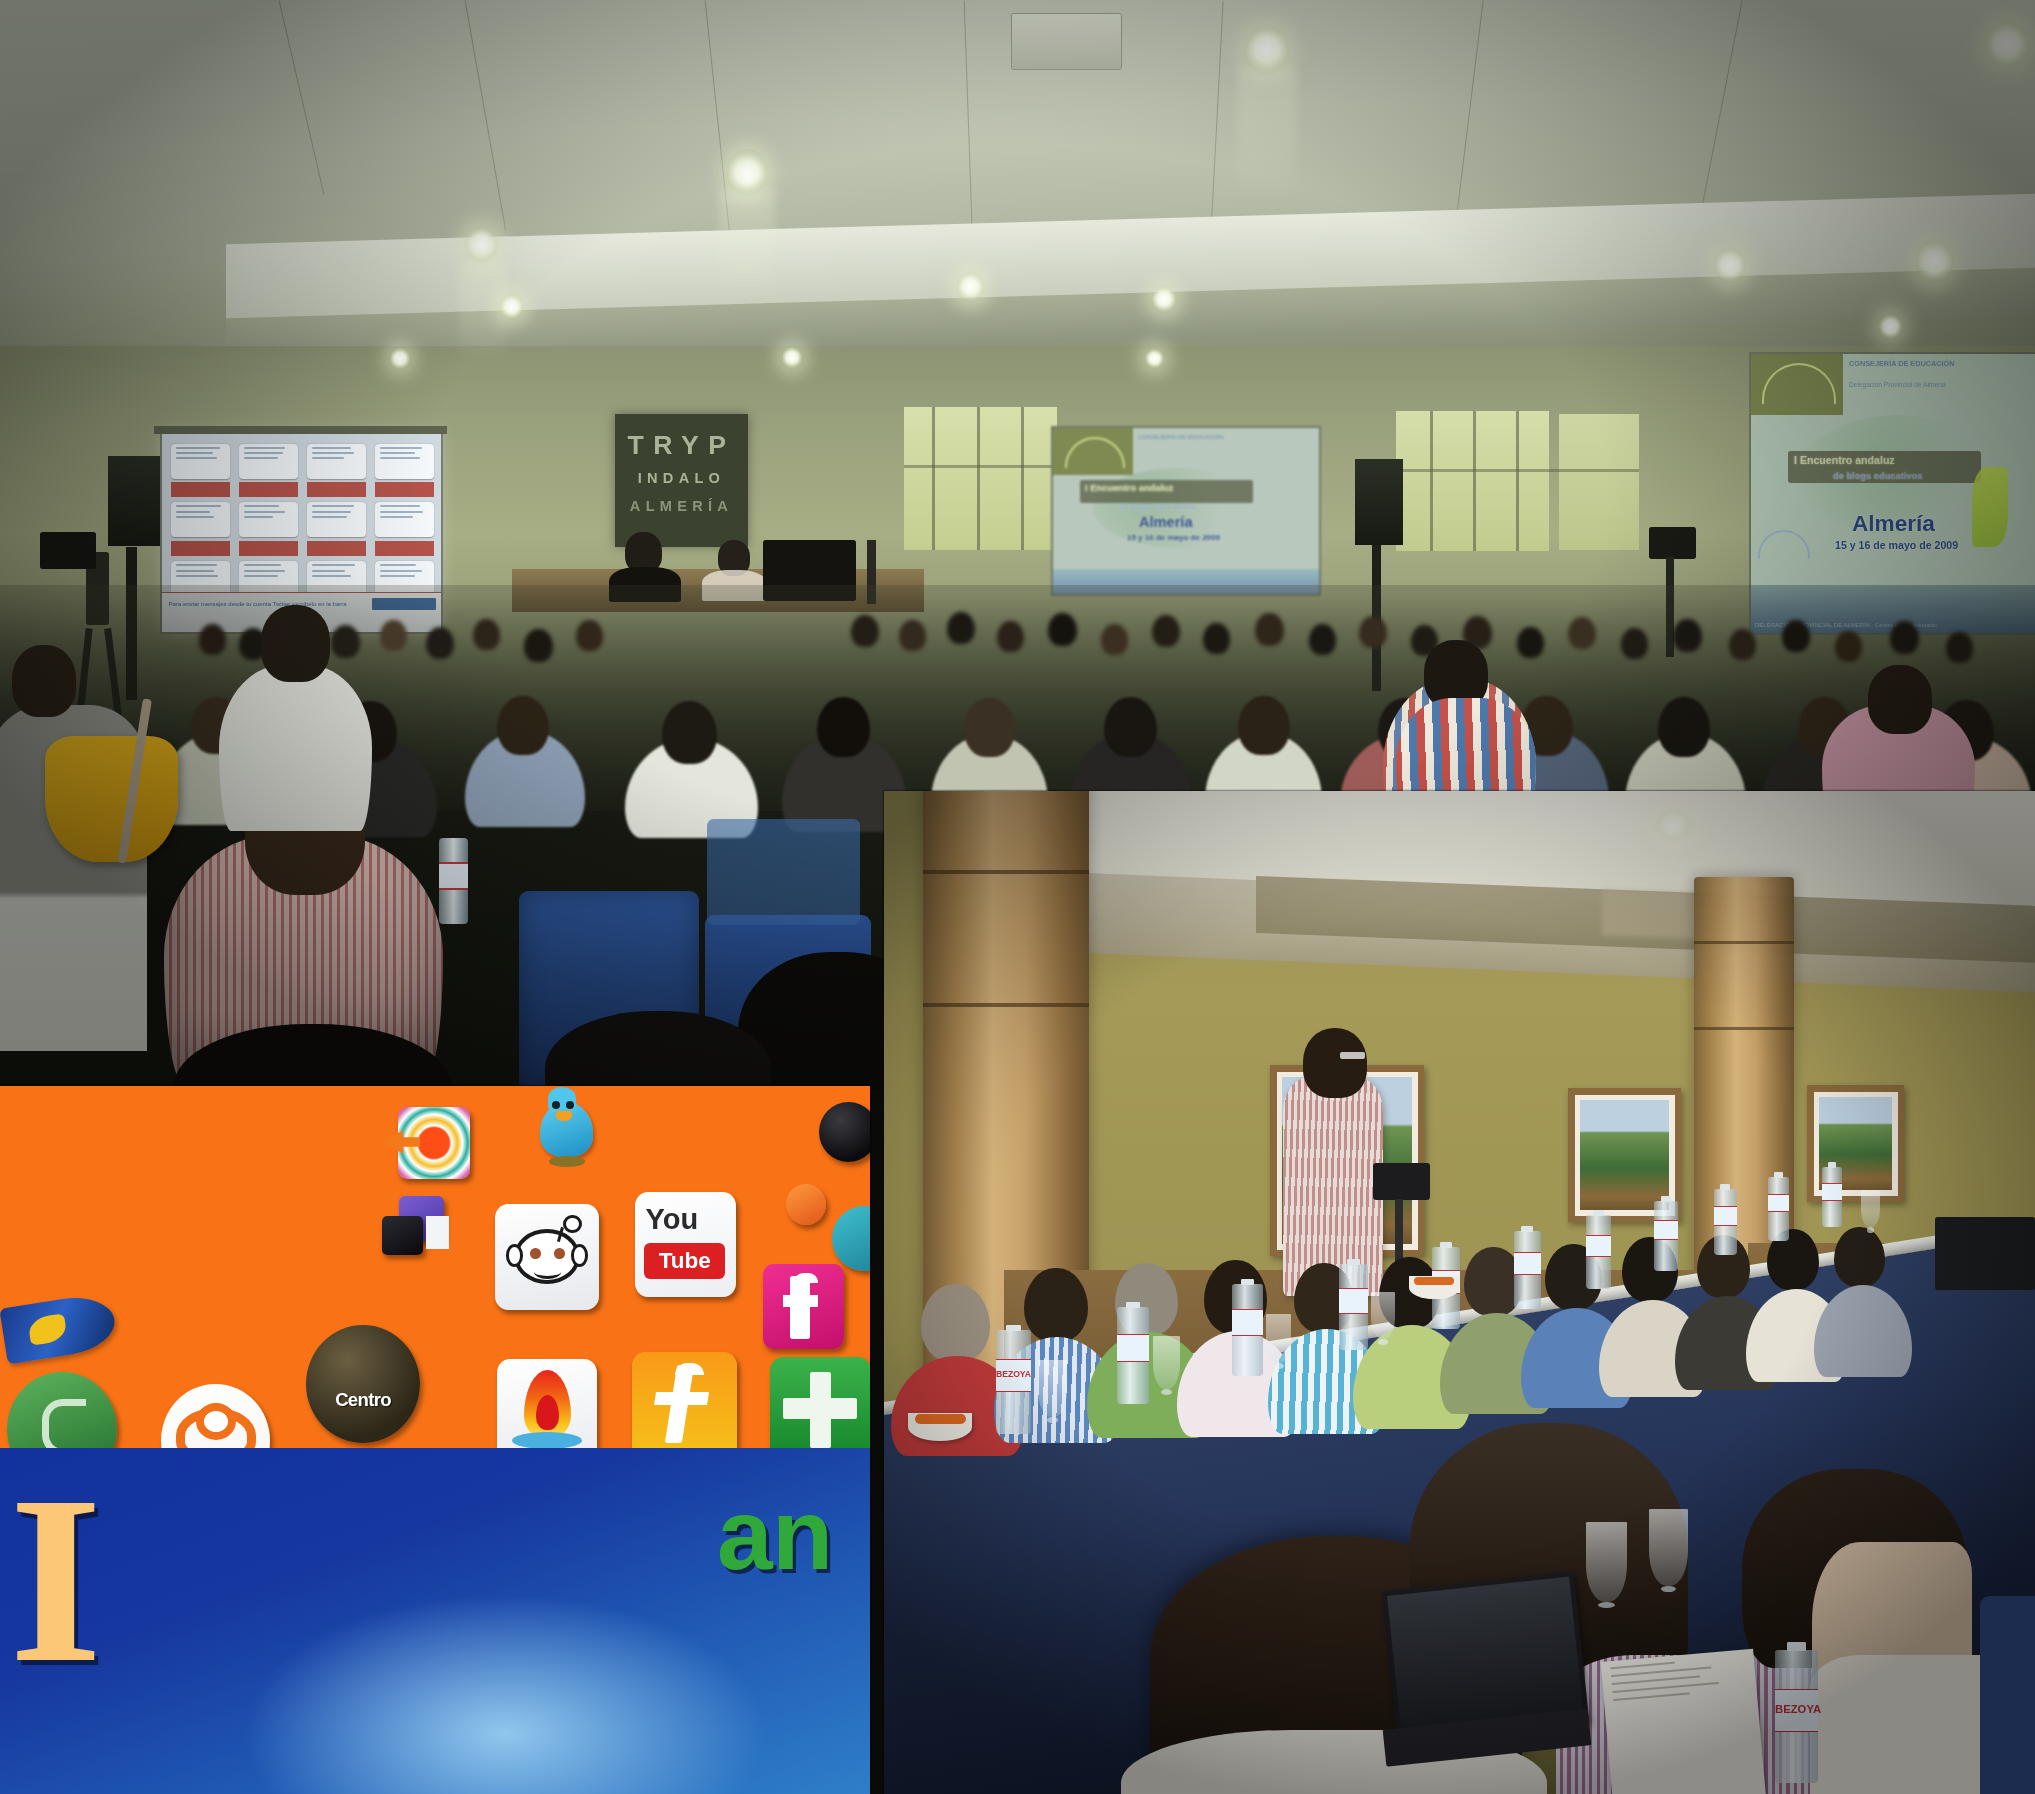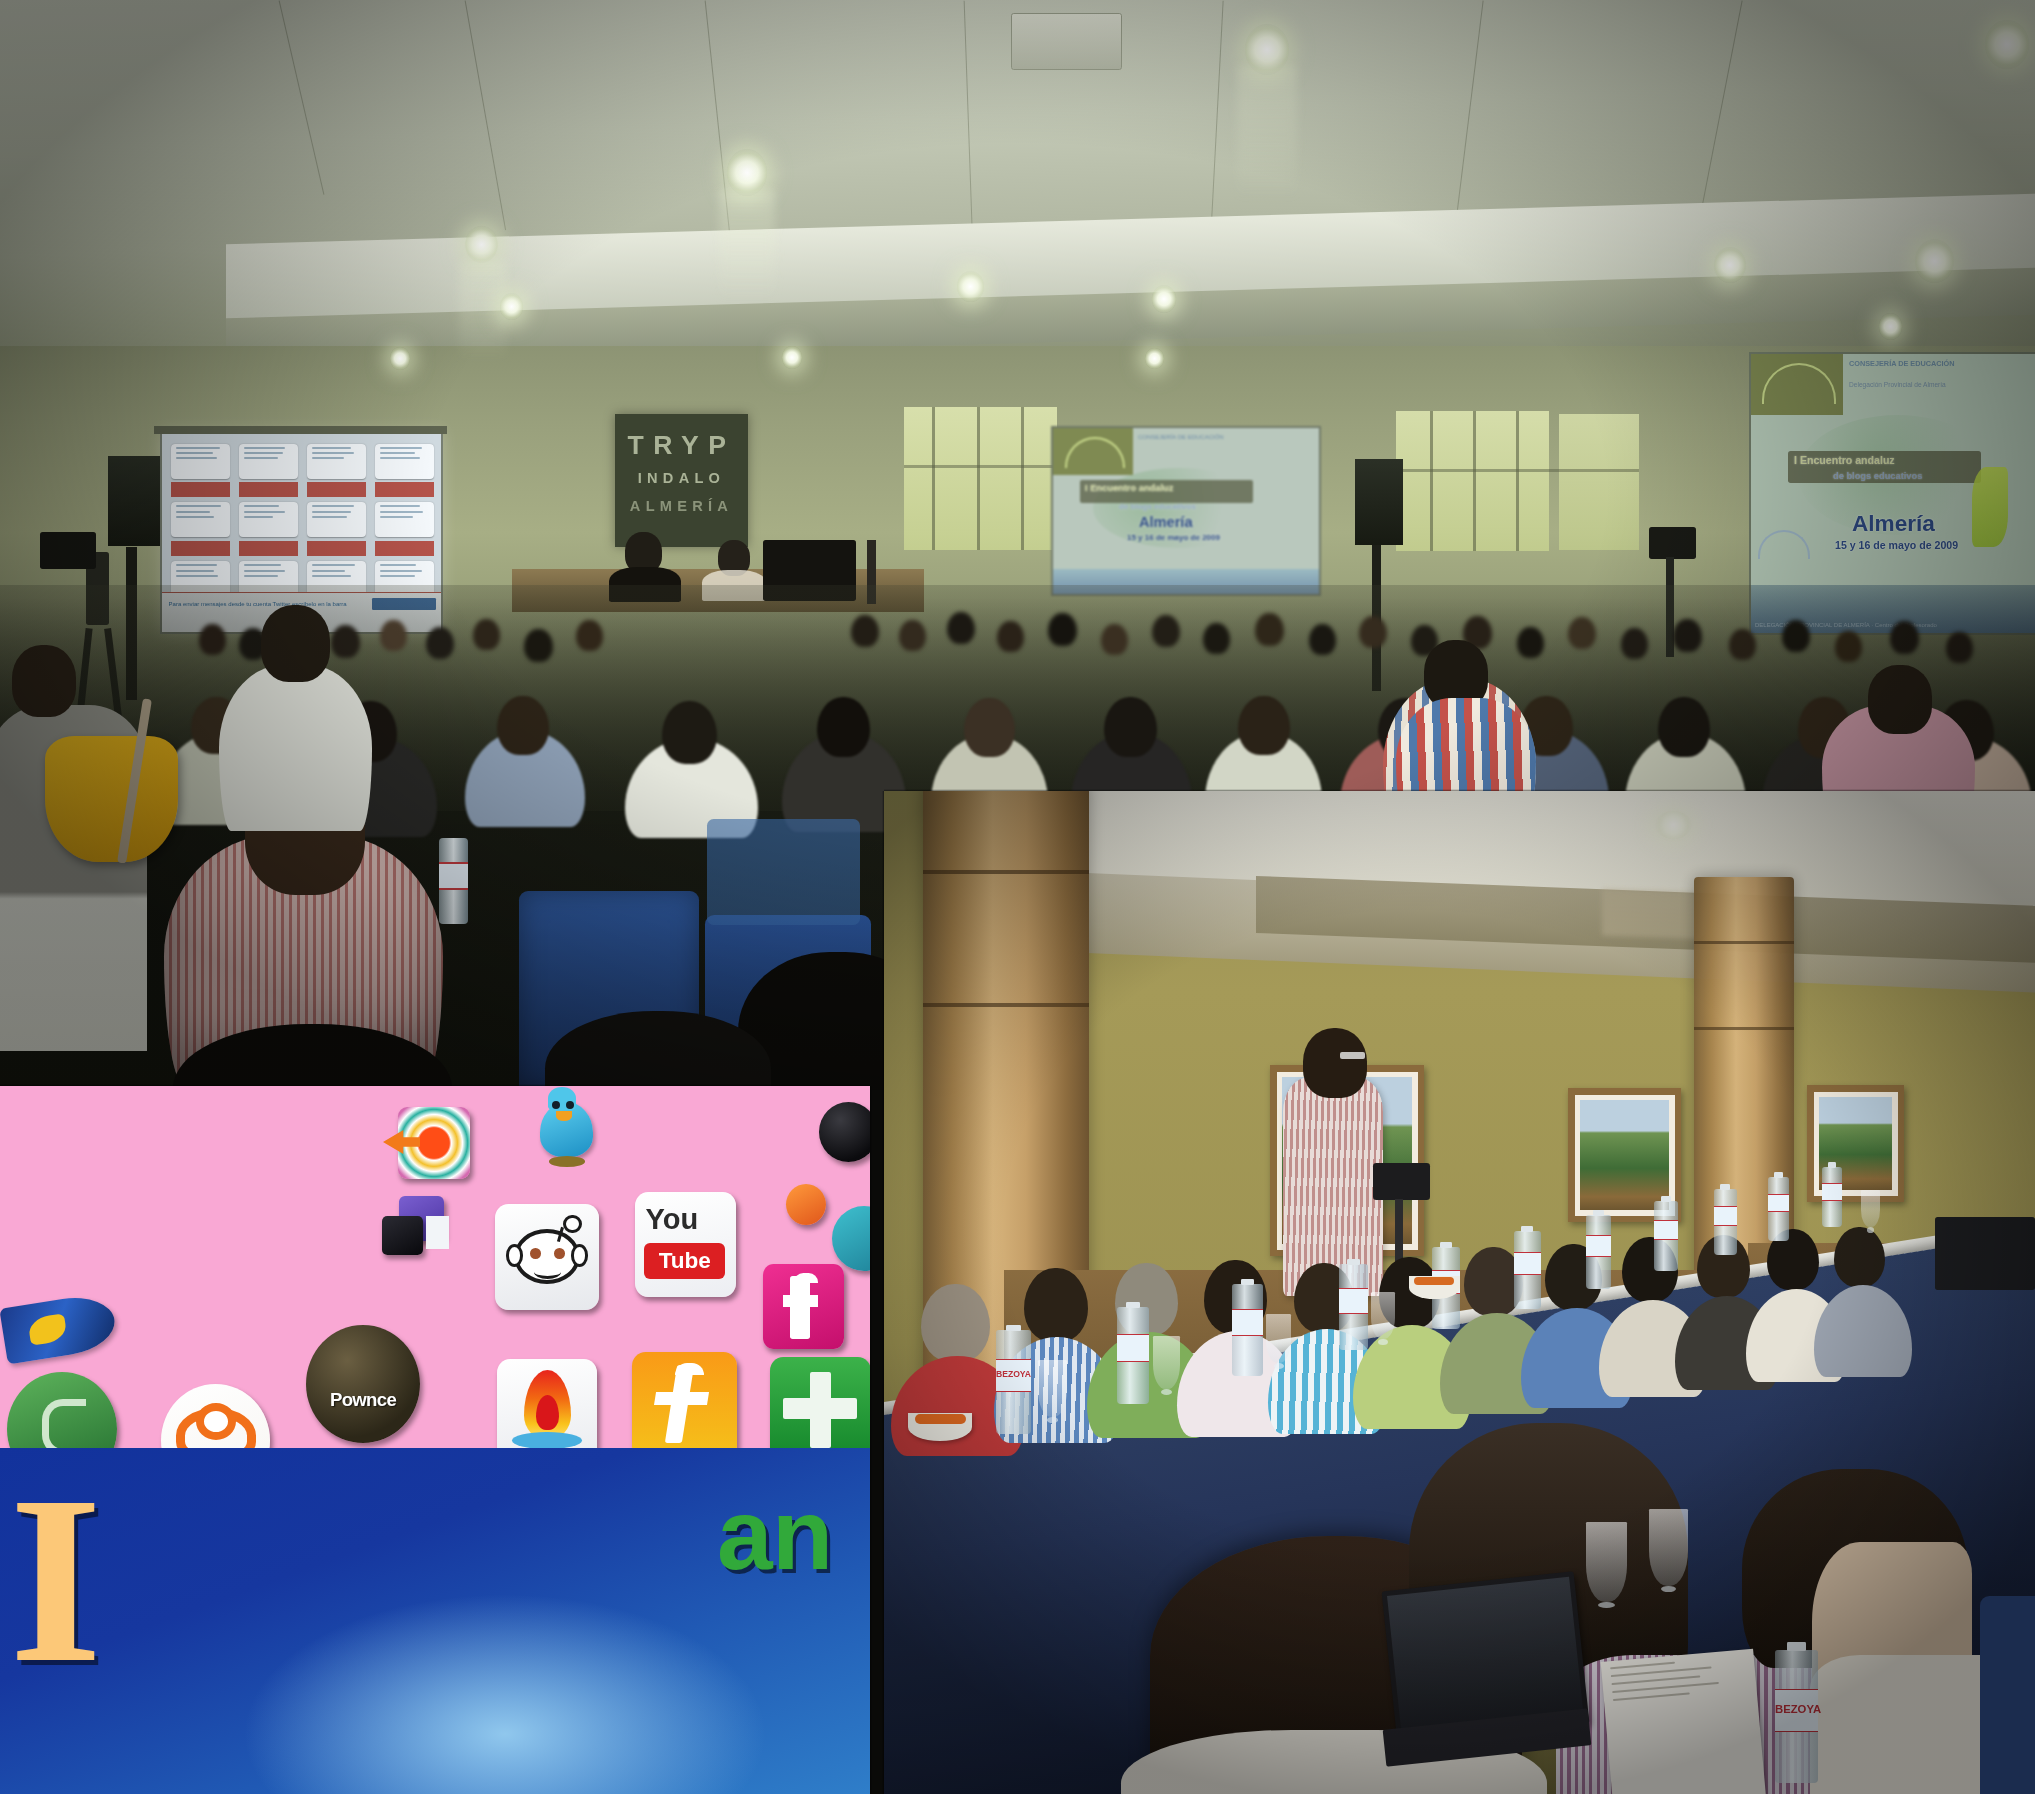--- a/index.html
+++ b/index.html
@@ -64,21 +64,21 @@
   .dotcloud{position:absolute;border-radius:50%;}
 
   #hotelsign{left:615px;top:414px;width:133px;height:133px;background:#3b4330;box-shadow:0 0 10.6px rgba(0,0,0,.35);}
   #hotelsign span{display:block;color:#aab397;text-align:center;letter-spacing:.36em;font-weight:700;}
 
   .speaker{position:absolute;background:linear-gradient(180deg,#2b3026,#171a12);}
 
   
   #p-bl{left:0;top:1086px;width:870px;height:709px;background:#ffffff;
     box-shadow:0 -1.3px 0 rgba(0,0,0,.35), 1.3px 0 0 rgba(0,0,0,.35);}
-  #bl-icons{position:absolute;left:0;top:0;width:870px;height:386px;background:#f9a8d4;}
+  #bl-icons{position:absolute;left:0;top:0;width:870px;height:386px;background:#f97316;}
   .sicon{position:absolute;border-radius:13%;box-shadow:2.7px 4px 5.3px rgba(0,0,0,.38);}
   .sicon.round{border-radius:50%;}
   .slabel{position:absolute;width:100%;text-align:center;color:#fff;font-weight:bold;}
   #bl-band{position:absolute;left:0;top:362px;width:870px;height:346px;
     background:
       radial-gradient(ellipse 372px 199px at 505px 286px, rgba(150,205,240,.95), rgba(0,0,0,0) 70%),
       linear-gradient(160deg,#12329c 0%,#16379f 35%,#2059b4 65%,#2f7ec9 100%);}
   .logoword{position:absolute;color:#fcc878;font-weight:bold;letter-spacing:-0.7px;
     text-shadow:3.3px 4px 0 rgba(0,0,0,.55);white-space:nowrap;}
   .logoword.green{color:#31a93a;}
@@ -643,21 +643,21 @@
         <div style="position:absolute;left:13.3px;top:41px;width:74px;height:21px;background:#eef6ee;border-radius:2px;"></div>
       </div>
 
       <div class="sicon" style="left:497px;top:273px;width:100px;height:105px;background:linear-gradient(170deg,#ffffff,#e9ebef);">
         <div style="position:absolute;left:26.6px;top:10.6px;width:47px;height:69px;background:linear-gradient(180deg,#e8241c 0%,#f26a12 42%,#f9c21c 78%,#ffe168 100%);border-radius:50% 50% 46% 46%/66% 66% 34% 34%;"></div>
         <div style="position:absolute;left:39px;top:36px;width:22.6px;height:35px;background:#d9161a;border-radius:50% 50% 44% 44%/62% 62% 38% 38%;"></div>
         <div style="position:absolute;left:14.6px;top:73px;width:70px;height:17.3px;background:#49b0e0;border-radius:50%;"></div>
       </div>
 
       <div class="sicon round" style="left:306px;top:239px;width:114px;height:118px;background:radial-gradient(circle at 36% 30%,#6b5f42,#2c2718 70%);">
-        <div class="slabel" style="top:64px;font-size:18.6px;letter-spacing:-0.7px;text-shadow:1.3px 1.3px 1.3px rgba(0,0,0,.6);">Pownce</div>
+        <div class="slabel" style="top:64px;font-size:18.6px;letter-spacing:-0.7px;text-shadow:1.3px 1.3px 1.3px rgba(0,0,0,.6);">Centro</div>
       </div>
 
       <div class="sicon round" style="left:6.6px;top:286px;width:110px;height:114px;background:linear-gradient(160deg,#5eb35c,#1f6a2c);">
         <div style="position:absolute;left:35px;top:26.6px;width:44px;height:57px;border:7.3px solid #cfe7cc;border-right:none;border-radius:21px 0 0 21px;box-sizing:border-box;"></div>
       </div>
 
       <div class="sicon round" style="left:161px;top:298px;width:109px;height:113px;background:linear-gradient(160deg,#ffffff,#f6f4f0);">
         <div style="position:absolute;left:14.6px;top:24px;width:80px;height:55px;border:9.3px solid #f1701a;border-radius:52% 52% 40% 40%;box-sizing:border-box;"></div>
         <div style="position:absolute;left:35px;top:18.6px;width:40px;height:37px;border:8px solid #f1701a;border-radius:50%;box-sizing:border-box;background:#fff;"></div>
       </div>

